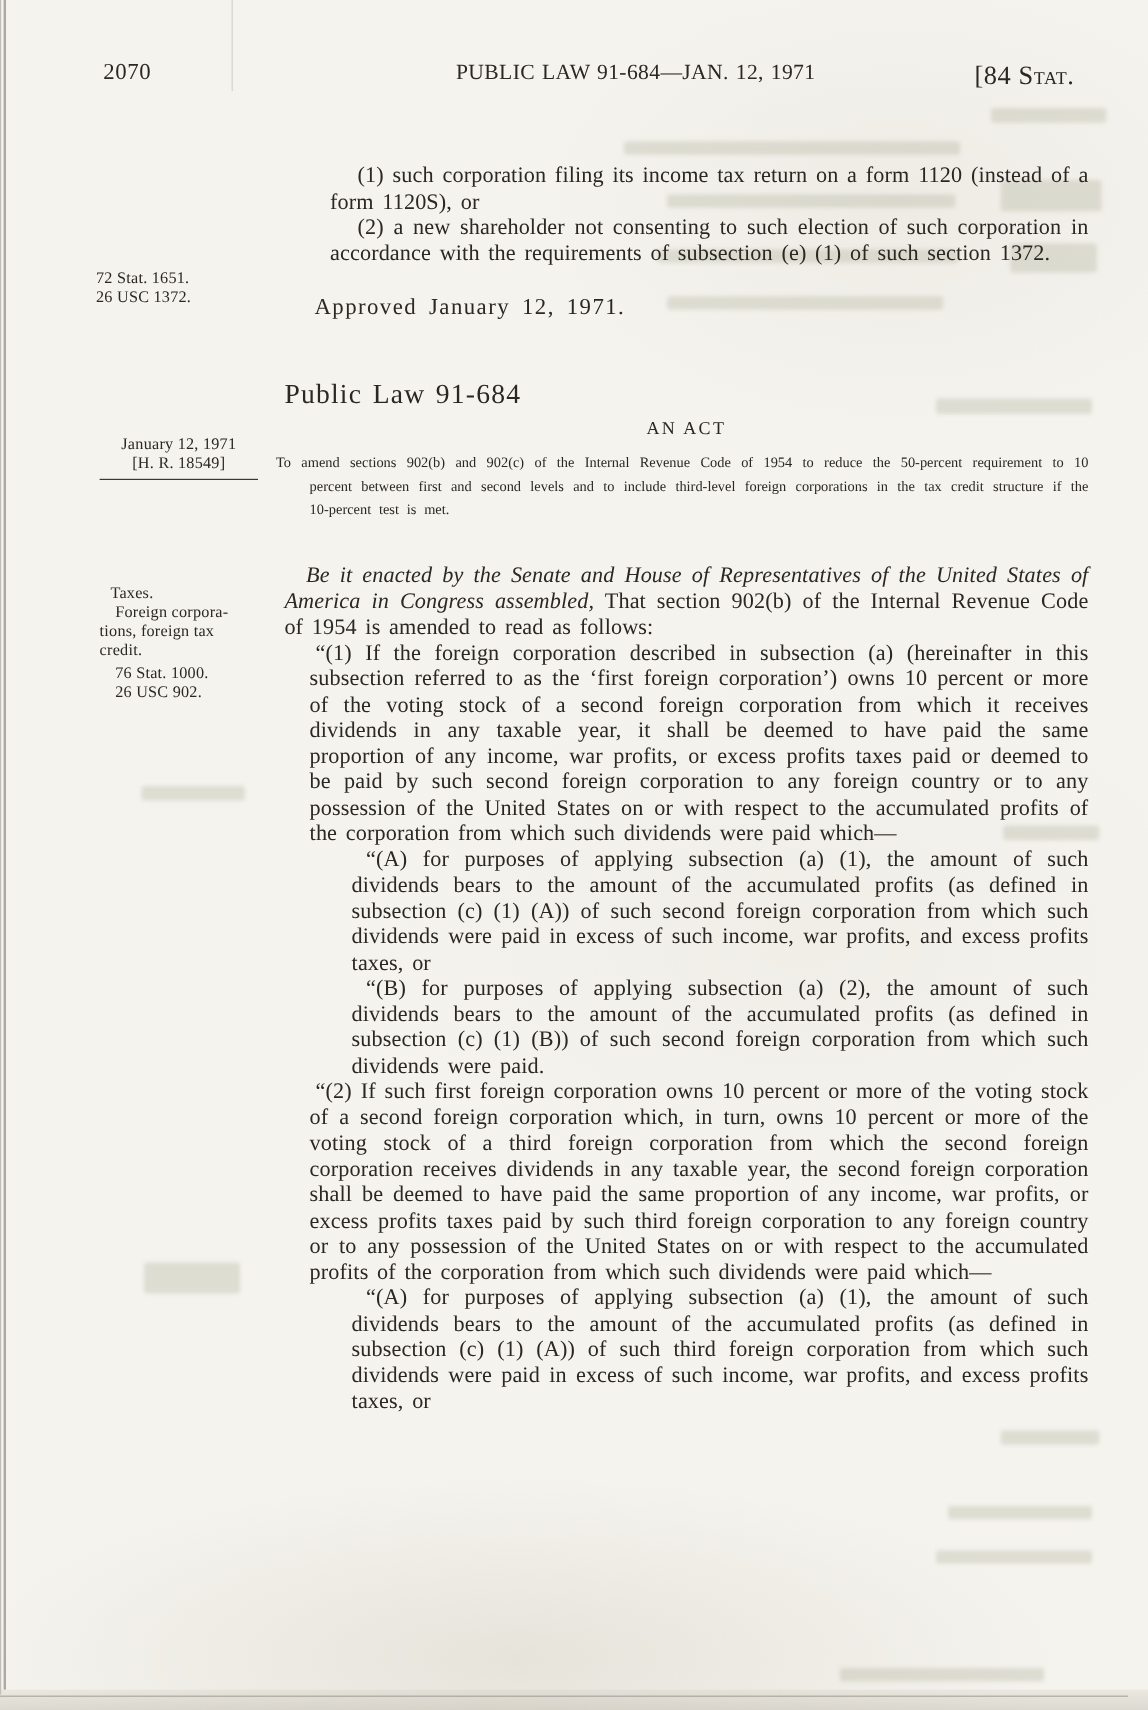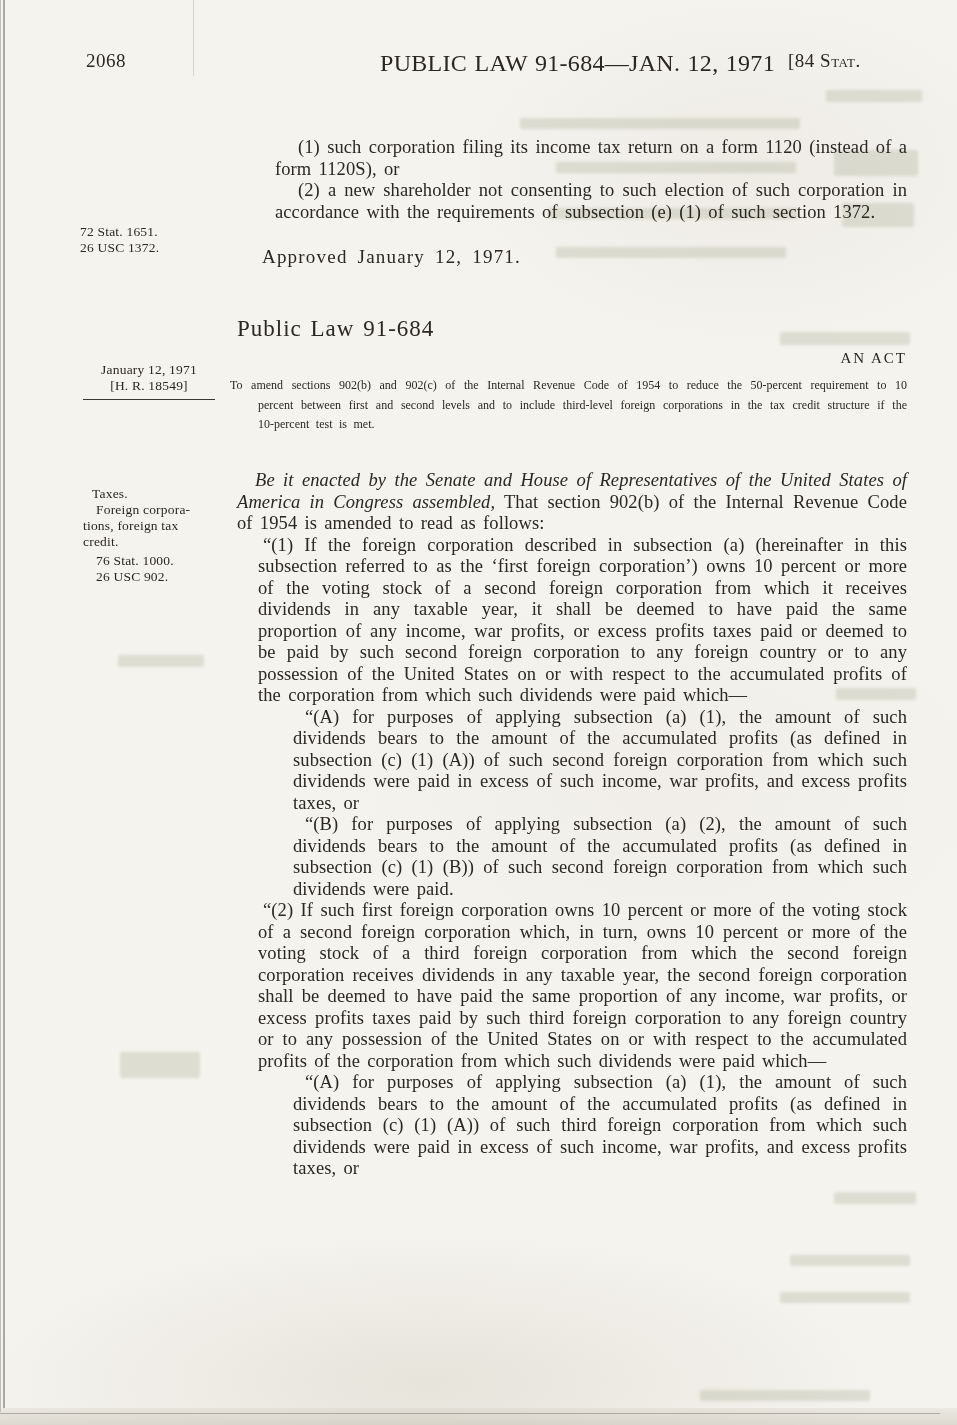--- a/index.html
+++ b/index.html
@@ -11,32 +11,32 @@
       radial-gradient(ellipse 420px 260px at 78% 12%, rgba(228,226,216,.45), rgba(228,226,216,0) 70%),
       radial-gradient(ellipse 500px 320px at 70% 55%, rgba(230,228,218,.35), rgba(230,228,218,0) 70%),
       radial-gradient(ellipse 600px 200px at 45% 97%, rgba(216,212,200,.5), rgba(216,212,200,0) 75%);
     font-family:"Liberation Serif","DejaVu Serif",serif;
     color:#2b2823;
     overflow:hidden;
   }
   .abs{position:absolute;}
   
   .pagenum{left:86px;top:50px;font-size:19px;letter-spacing:.5px;}
-  .headtitle{left:380px;top:50px;font-size:24px;letter-spacing:.3px;word-spacing:1px;}
-  .headstat{left:788px;top:50px;font-size:19px;font-variant:small-caps;letter-spacing:.5px;}
+  .headtitle{left:380px;top:50px;font-size:18px;letter-spacing:.3px;word-spacing:1px;}
+  .headstat{left:812px;top:50px;font-size:22px;font-variant:small-caps;letter-spacing:.5px;}
   
   .col{left:237px;width:670px;}
   p{margin:0;padding:0;}
   .body-text{font-size:18.5px;line-height:21.5px;text-align:justify;word-spacing:2.5px;letter-spacing:.1px;}
   .intro{top:93px;}
   .items{top:137px;}
   .item{padding-left:38px;text-indent:23px;}
   .approved{top:246px;font-size:19px;letter-spacing:1.2px;word-spacing:4px;padding-left:25px;}
   .pl-title{top:316px;font-size:23px;letter-spacing:1px;word-spacing:2px;}
-  .an-act{top:350px;text-align:right;font-size:15px;letter-spacing:2px;width:670px;}
+  .an-act{top:350px;text-align:center;font-size:15px;letter-spacing:2px;width:670px;}
   .description{top:376px;font-size:12px;line-height:19.5px;text-align:justify;word-spacing:3.5px;width:677px;margin-left:-7px;}
   .description p{padding-left:28px;text-indent:-28px;}
   .mainbody{top:470px;}
   .enacting{text-indent:18px;}
   .it{font-style:italic;}
   .sc{font-variant:small-caps;}
   .psubb{text-indent:8px;}
   .q1{padding-left:21px;text-indent:5px;}
   .qA{padding-left:56px;text-indent:12px;}
   
@@ -76,21 +76,21 @@
   <div class="art" style="left:556px;top:247px;width:230px;height:11px;"></div>
   <div class="art" style="left:780px;top:332px;width:130px;height:13px;"></div>
   <div class="art" style="left:118px;top:655px;width:86px;height:12px;"></div>
   <div class="art" style="left:836px;top:688px;width:80px;height:12px;"></div>
   <div class="art" style="left:120px;top:1052px;width:80px;height:26px;"></div>
   <div class="art" style="left:834px;top:1192px;width:82px;height:12px;"></div>
   <div class="art" style="left:790px;top:1255px;width:120px;height:11px;"></div>
   <div class="art" style="left:780px;top:1292px;width:130px;height:11px;"></div>
   <div class="art" style="left:700px;top:1390px;width:170px;height:11px;"></div>
 
-  <div class="abs pagenum">2068</div>
+  <div class="abs pagenum">2070</div>
   <div class="abs headtitle">PUBLIC LAW 91-684—JAN. 12, 1971</div>
   <div class="abs headstat">[84 Stat.</div>
 
   <div class="abs col body-text items">
     <p class="item">(1) such corporation filing its income tax return on a form 1120 (instead of a form 1120S), or</p>
     <p class="item">(2) a new shareholder not consenting to such election of such corporation in accordance with the requirements of subsection (e) (1) of such section 1372.</p>
   </div>
   <div class="abs col approved">Approved January 12, 1971.</div>
 
   <div class="abs mnote note-stat1">

